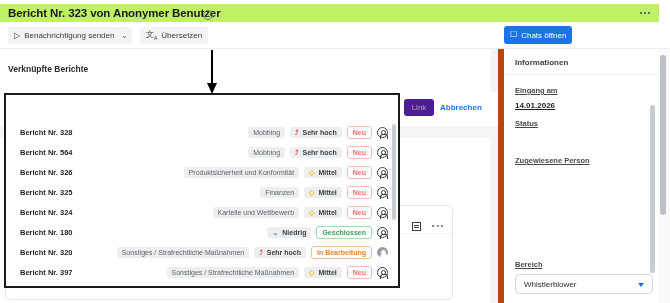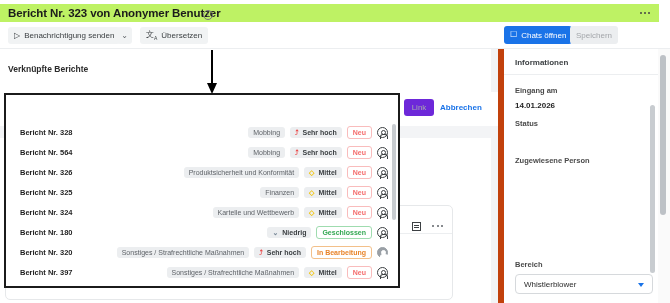--- a/index.html
+++ b/index.html
@@ -93,21 +93,21 @@
     font-size: 8.5px; color: #9aa0a6;
   }
   .search-caret {
     position: absolute; right: 7px; top: 8px;
     width: 0; height: 0; border-left: 3px solid transparent;
     border-right: 3px solid transparent; border-bottom: 4px solid #5f6368;
     cursor: pointer;
   }
   .btn-link {
     position: absolute; left: 404px; top: 99px; width: 30px; height: 17px;
-    background: #6d28d9; color: #a8abae; border-radius: 3px;
+    background: #4c1d95; color: #a8abae; border-radius: 3px;
     font-size: 8px; display: flex; align-items: center; justify-content: center;
     cursor: default;
   }
   .btn-cancel {
     position: absolute; left: 440px; top: 99px;
     font-size: 8px; color: #1a73e8; font-weight: bold; cursor: pointer;
     line-height: 17px;
   }
 
   
@@ -228,25 +228,25 @@
   .sb-title {
     position: absolute; left: 11px; top: 9px;
     font-size: 8px; font-weight: bold; color: #3c4043;
   }
   .sb-divider {
     position: absolute; left: 0; top: 25px; width: 160px; height: 1px;
     background: #eceef0;
   }
   .sb-lab {
     position: absolute; left: 11px; font-size: 7.5px;
-    font-weight: bold; color: #4a4a4a;
+    font-weight: bold; color: #4a4a4a; text-decoration: underline;
   }
   .sb-val {
     position: absolute; left: 11px; font-size: 8px;
-    font-weight: bold; color: #1f1f1f;
+    font-weight: bold; color: #1f1f1f; text-decoration: underline;
   }
   .status-pill {
     position: absolute; left: 11px; top: 123px; width: 38px; height: 15px;
     background: #f4524d; border-radius: 3px; color: #fff;
     font-size: 7.5px; font-weight: bold;
     display: flex; align-items: center; justify-content: center; gap: 5px;
     cursor: pointer;
   }
   .pill-caret {
     width: 0; height: 0; border-left: 2.5px solid transparent;
@@ -317,23 +317,20 @@
     <span class="ico">⌄</span>
   </div>
   <div class="btn btn-grey btn-translate">
     <span class="ico">文<sub style="font-size:5px">A</sub></span>
     <span>Übersetzen</span>
   </div>
   <div class="btn btn-chats">
     <span class="ico">☐</span>
     <span>Chats öffnen</span>
   </div>
-  <div class="btn btn-save">
-    <span>Speichern</span>
-  </div>
 
   <div class="main-card"></div>
   <div class="section-label">Verknüpfte Berichte</div>
 
   <div class="gutter2"></div>
   <div class="gutter"></div>
 
   <div class="bg-card">
     <div class="bg-card-bar"></div>
   </div>

